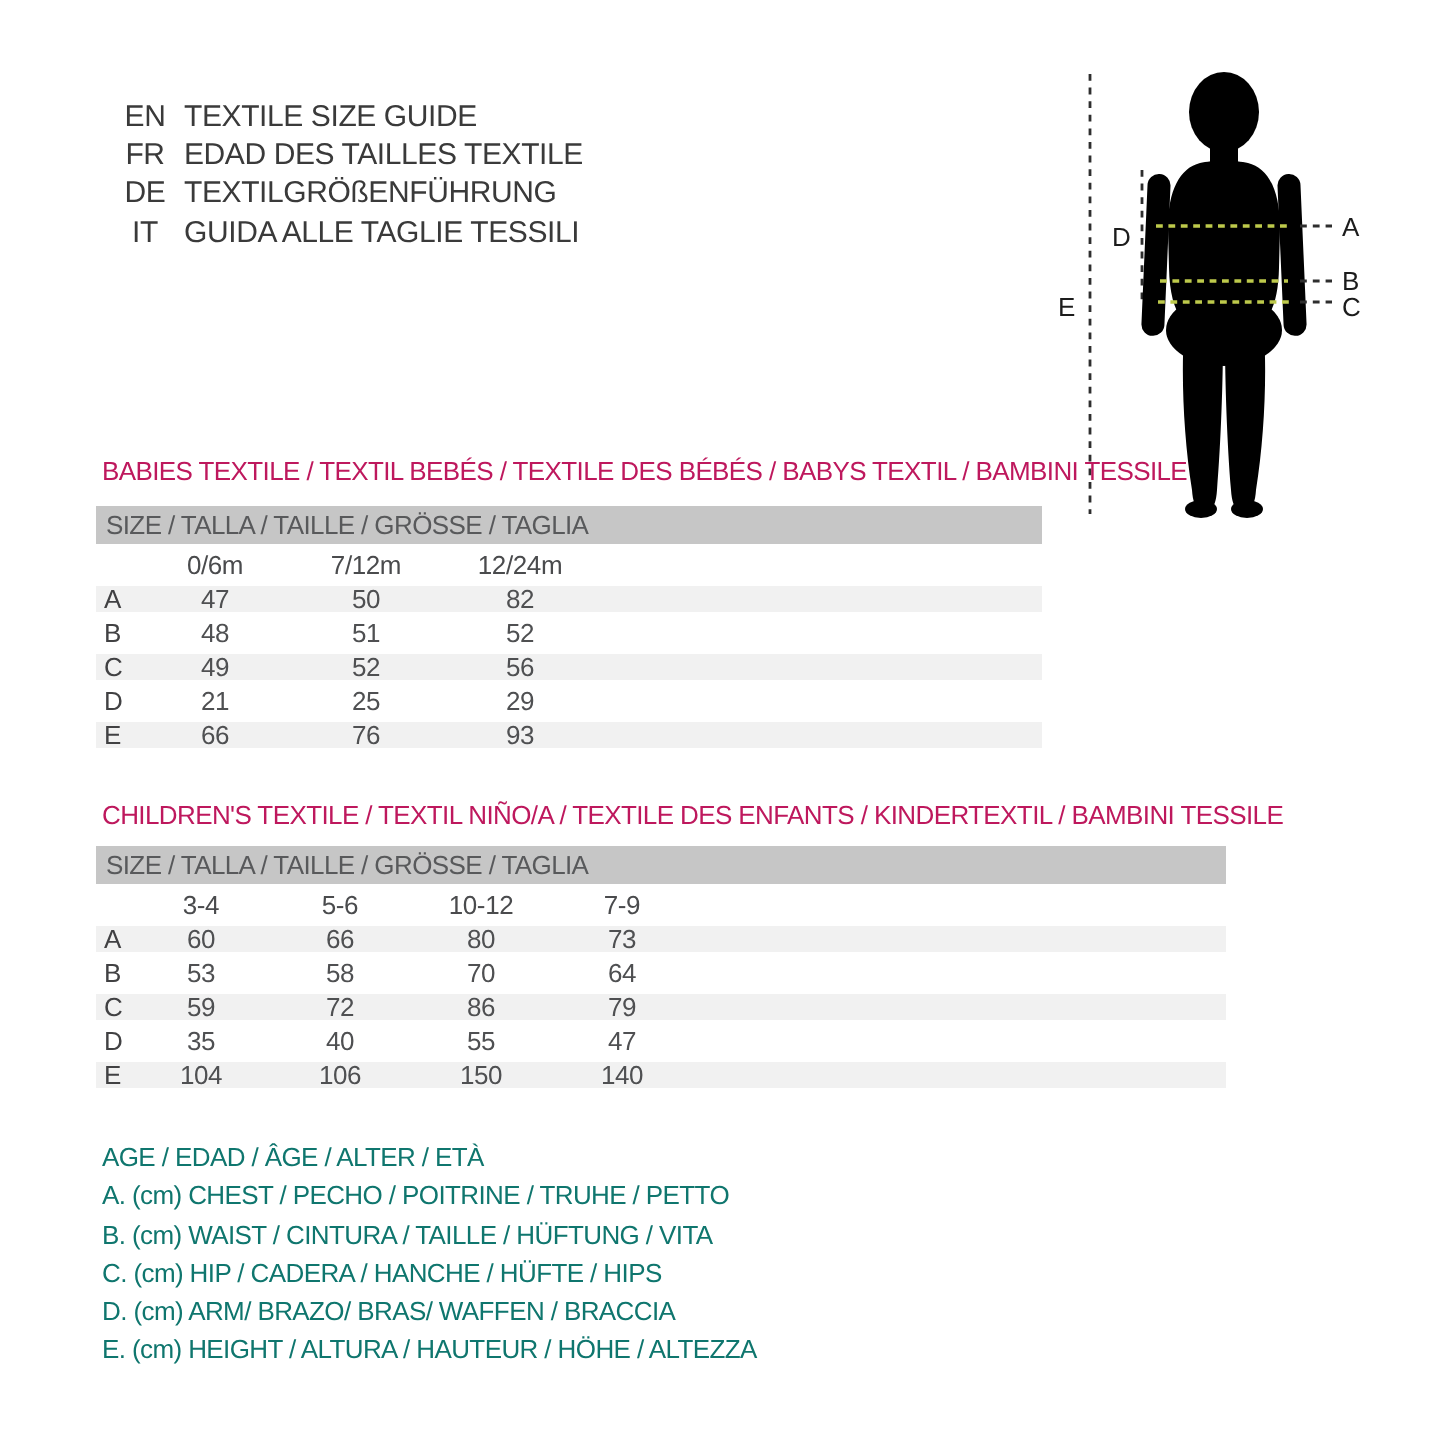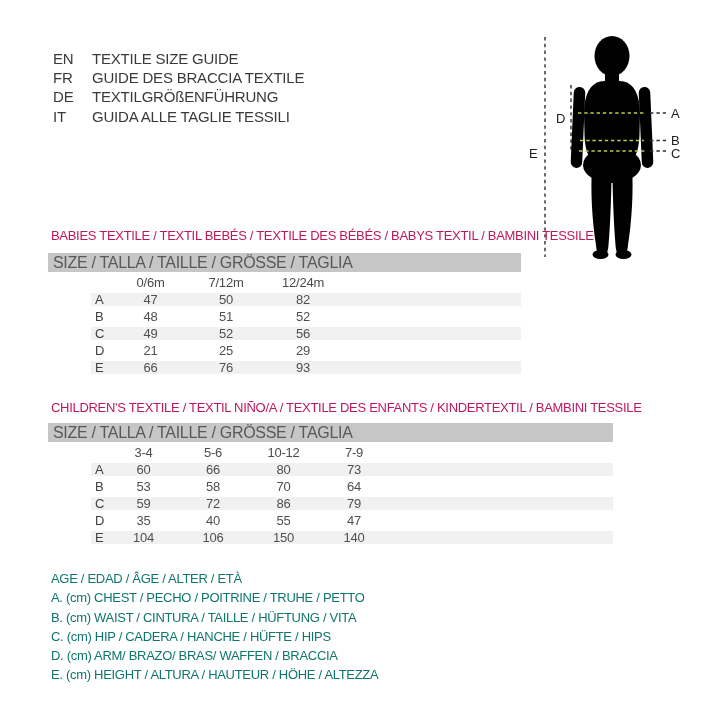--- a/index.html
+++ b/index.html
@@ -1,41 +1,41 @@
 <!DOCTYPE html>
 <html><head>
 <meta charset="utf-8">
 <style>
   html,body{margin:0;padding:0;background:#fff;}
   .page{
     position:relative;width:720px;height:720px;background:#ffffff;overflow:hidden;
     font-family:"Liberation Sans", sans-serif;color:#3a3a3a;
   }
   
-  .lang-list{position:absolute;left:53px;top:49px;}
+  .lang-list{position:absolute;left:53px;top:49px;text-align:center;}
   .lang-row{display:flex;font-size:15px;line-height:19.2px;letter-spacing:-0.2px;color:#3a3a3a;}
   .lang-code{width:39px;flex:0 0 39px;}
   .lang-label{white-space:nowrap;}
 
   
   .figure-wrap{position:absolute;left:528px;top:18px;width:178px;height:248px;}
   .figure-wrap svg{display:block;}
 
   
   .section-title{position:absolute;left:51px;font-size:13px;letter-spacing:-0.3px;color:#be185d;white-space:nowrap;}
   .babies-title{top:228px;}
   .children-title{top:400px;}
 
   
   .table{position:absolute;left:48px;}
   .btable{top:253px;width:473px;}
   .ctable{top:423px;width:565px;}
   .tbar{height:19px;line-height:19px;background:#c6c6c6;color:#58595b;
-        font-size:16px;letter-spacing:-0.3px;padding-left:5px;box-sizing:border-box;}
-  .trow{display:grid;height:17px;align-items:center;font-size:13px;color:#4f5052;letter-spacing:-0.2px;margin-left:43px;}
+        font-size:13px;letter-spacing:-0.3px;padding-left:5px;box-sizing:border-box;}
+  .trow{display:grid;height:17px;align-items:center;font-size:13px;color:#4f5052;letter-spacing:-0.2px;}
   .thead{margin-top:1px;height:18px;color:#4a4b4d;}
   .btable .trow{grid-template-columns:22px 75px 76px 78px 1fr;}
   .ctable .trow{grid-template-columns:18px 69px 70px 71px 70px 1fr;}
   .tl{padding-left:4px;color:#414143;}
   .tc{text-align:center;}
   .stripe{background:#f1f1f1;box-shadow:inset 0 2px 0 #fff, inset 0 -2px 0 #fff;}
 
   
   .legend{position:absolute;left:51px;top:569px;font-size:13px;line-height:19.3px;
           letter-spacing:-0.3px;color:#0f766e;}
@@ -46,21 +46,21 @@
 
 <div class="page">
 
   <div class="lang-list">
     <div class="lang-row">
       <span class="lang-code">EN</span>
       <span class="lang-label">TEXTILE SIZE GUIDE</span>
     </div>
     <div class="lang-row">
       <span class="lang-code">FR</span>
-      <span class="lang-label">GUIDE DES BRACCIA TEXTILE</span>
+      <span class="lang-label">EDAD DES TAILLES TEXTILE</span>
     </div>
     <div class="lang-row">
       <span class="lang-code">DE</span>
       <span class="lang-label">TEXTILGRÖßENFÜHRUNG</span>
     </div>
     <div class="lang-row">
       <span class="lang-code">IT</span>
       <span class="lang-label">GUIDA ALLE TAGLIE TESSILI</span>
     </div>
   </div>

